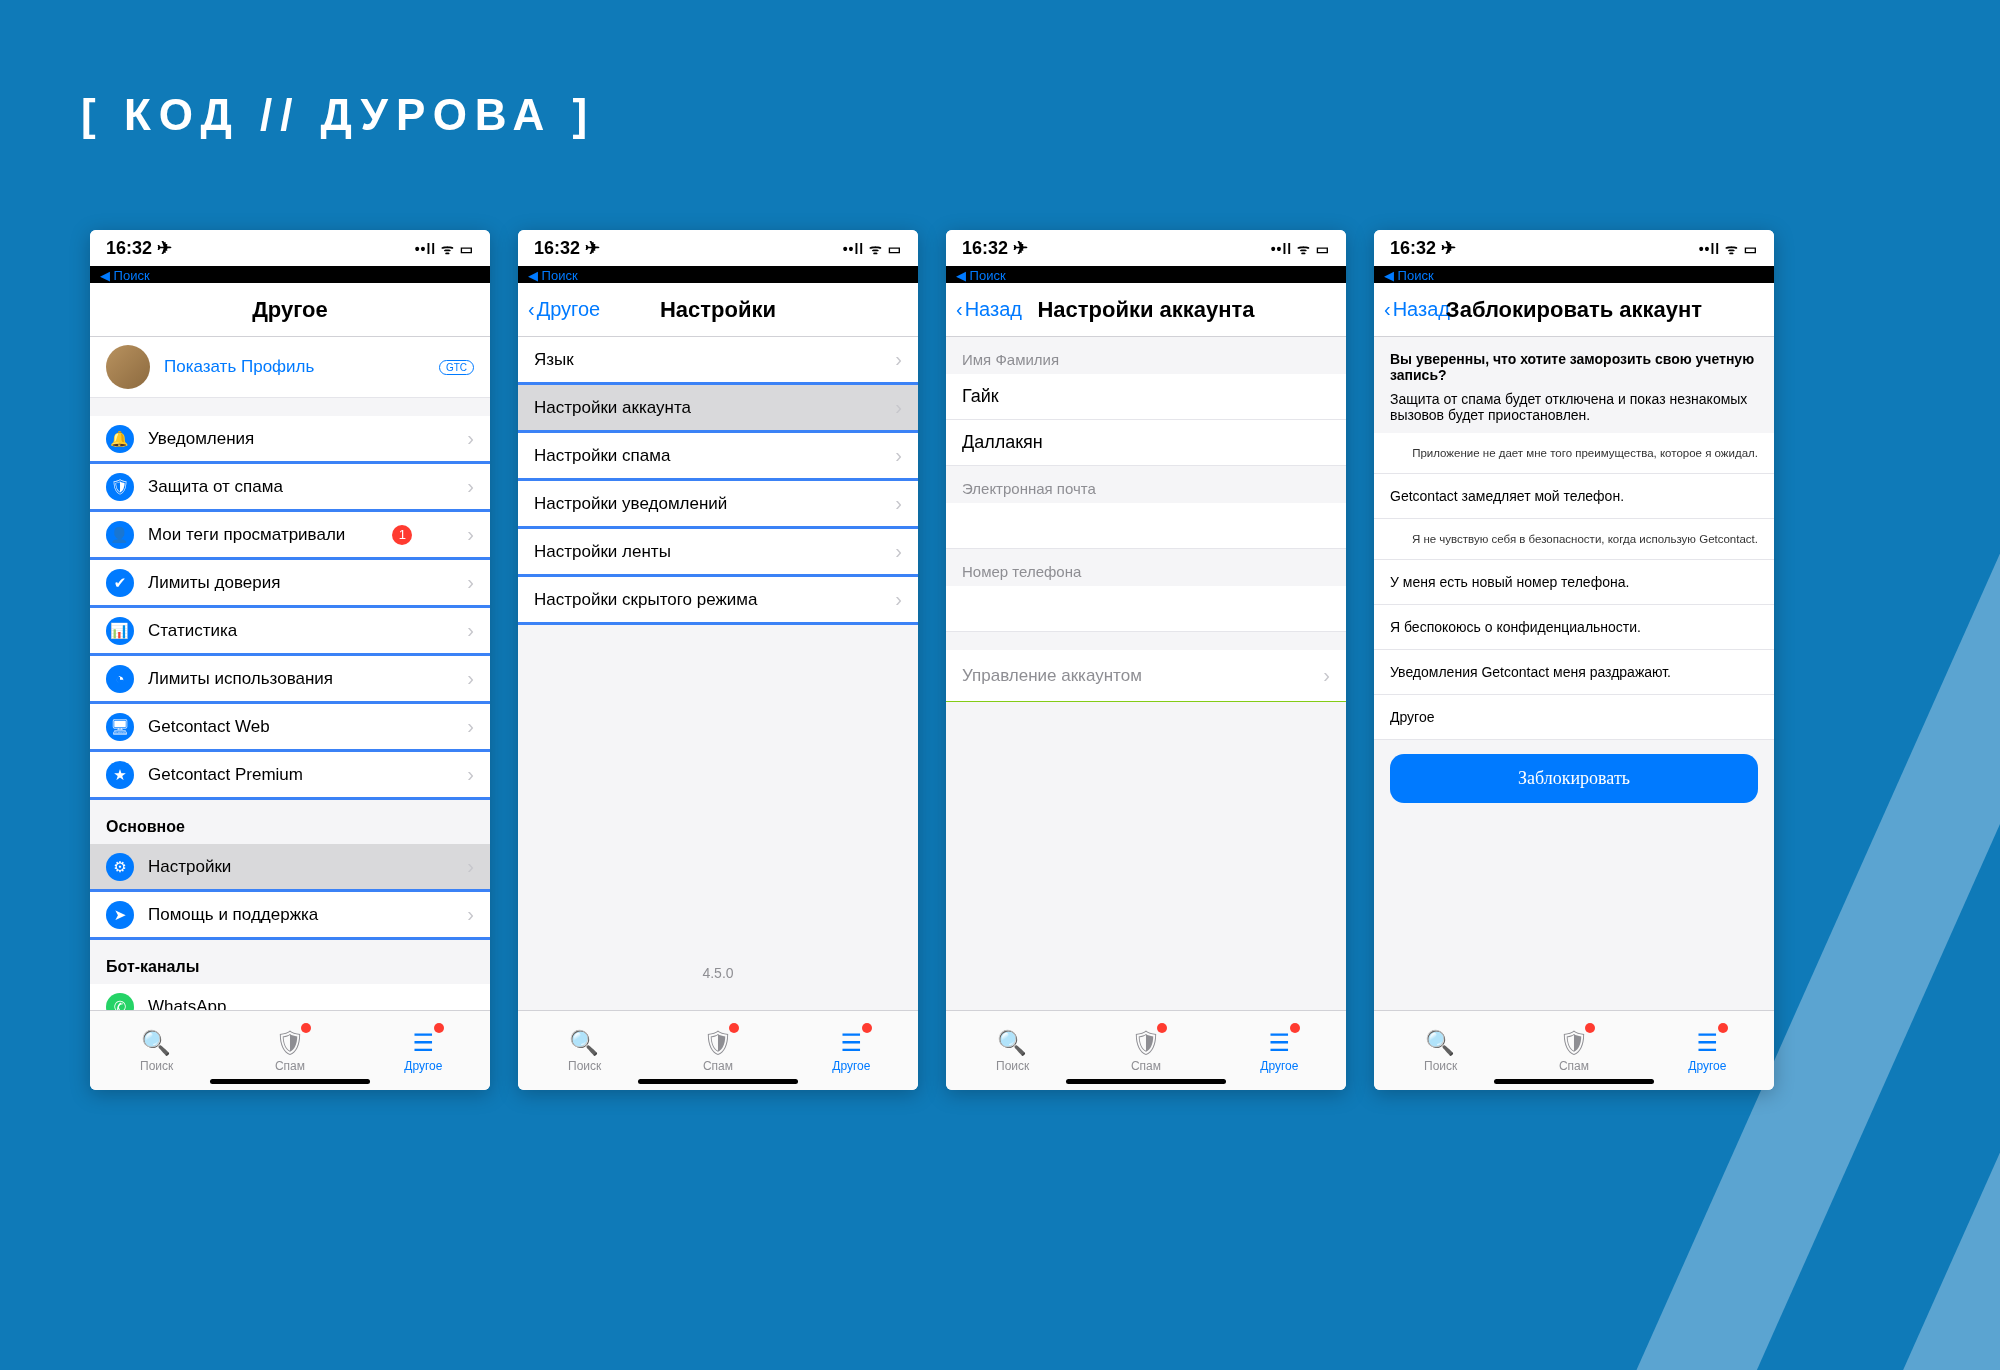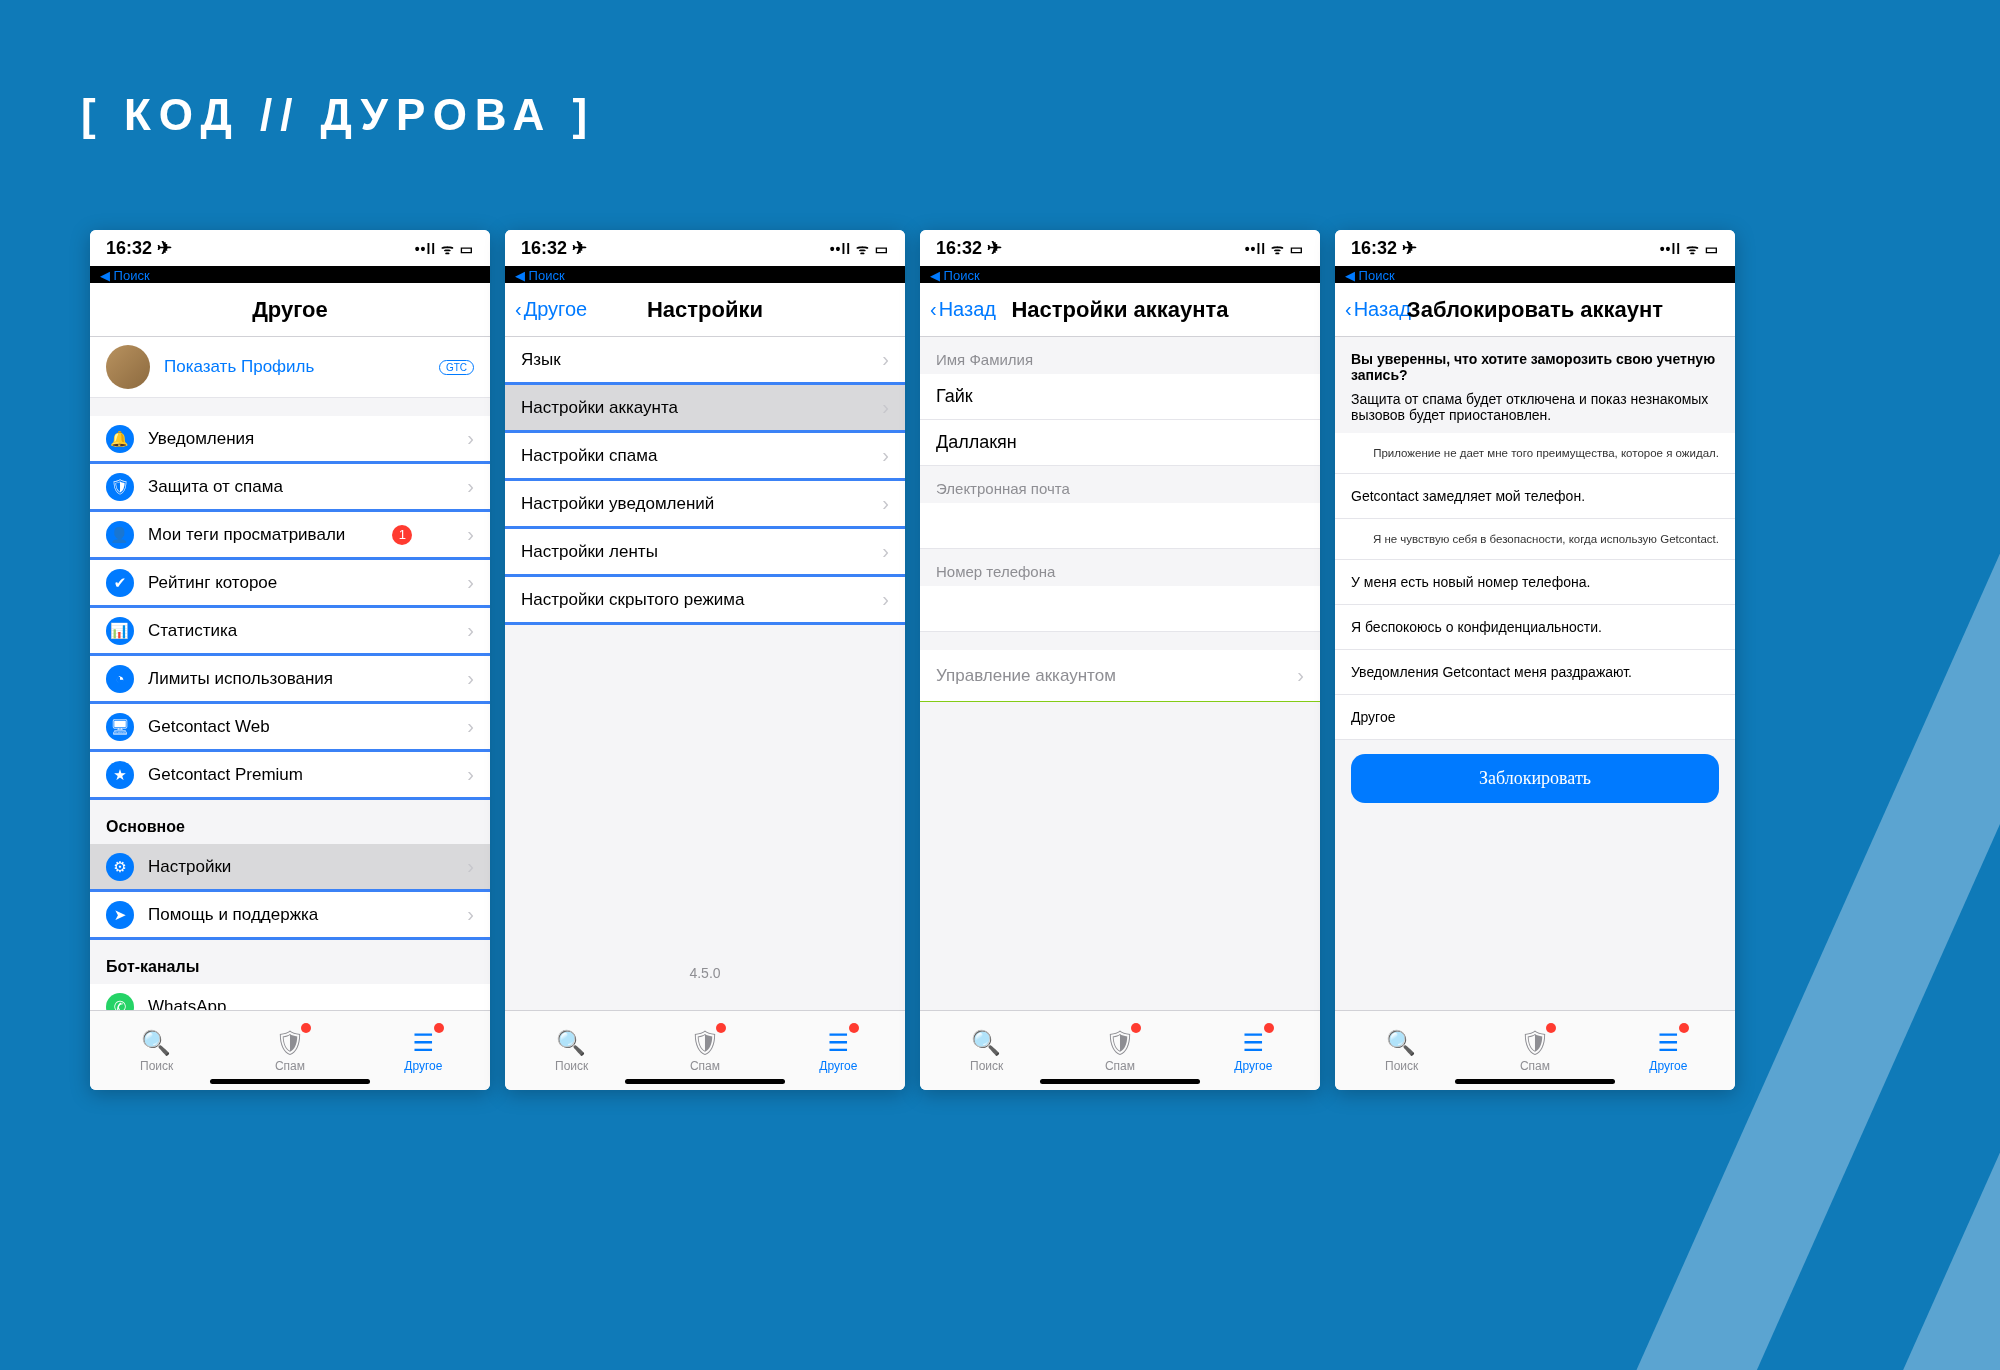--- a/index.html
+++ b/index.html
@@ -36,21 +36,21 @@
     color: #fff;
     font-size: 44px;
     font-weight: 700;
     letter-spacing: 8px;
   }
   .phones {
     position: absolute;
     top: 230px;
     left: 90px;
     display: flex;
-    gap: 15px;
+    gap: 28px;
   }
   .phone {
     width: 400px;
     height: 860px;
     background: #f5f5f7;
     border-radius: 6px;
     box-shadow: 0 4px 20px rgba(0,0,0,0.25);
     display: flex;
     flex-direction: column;
     position: relative;
@@ -298,21 +298,21 @@
         <span class="chev">›</span>
       </div>
       <div class="row">
         <div class="icon" style="background:#007aff">👤</div>
         <span>Мои теги просматривали</span>
         <span class="badge">1</span>
         <span class="chev">›</span>
       </div>
       <div class="row">
         <div class="icon" style="background:#007aff">✔</div>
-        <span>Рейтинг которое</span>
+        <span>Лимиты доверия</span>
         <span class="chev">›</span>
       </div>
       <div class="row">
         <div class="icon" style="background:#007aff">📊</div>
         <span>Статистика</span>
         <span class="chev">›</span>
       </div>
       <div class="row">
         <div class="icon" style="background:#007aff">◔</div>
         <span>Лимиты использования</span>

